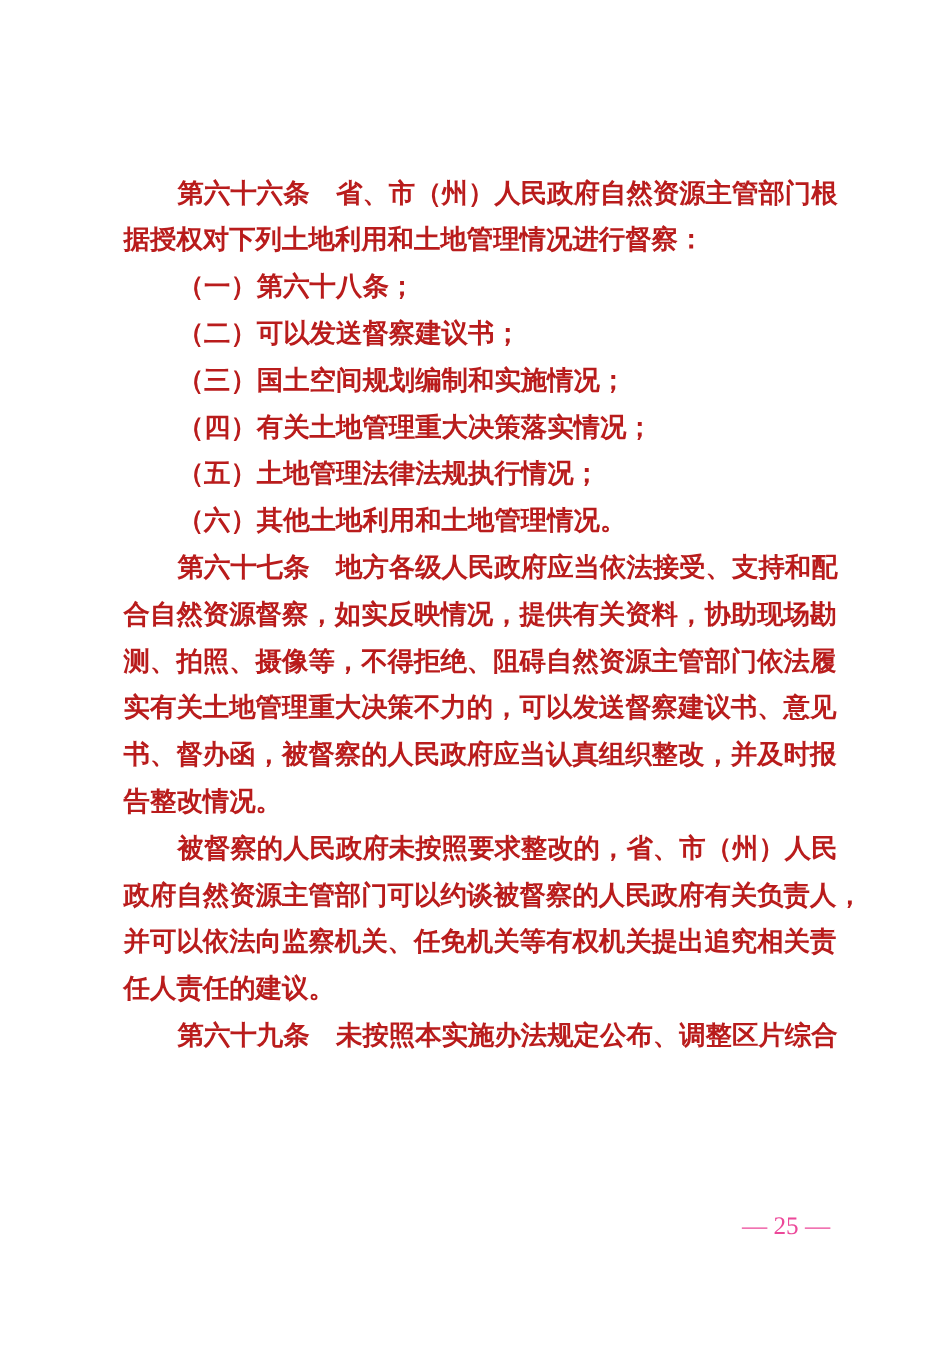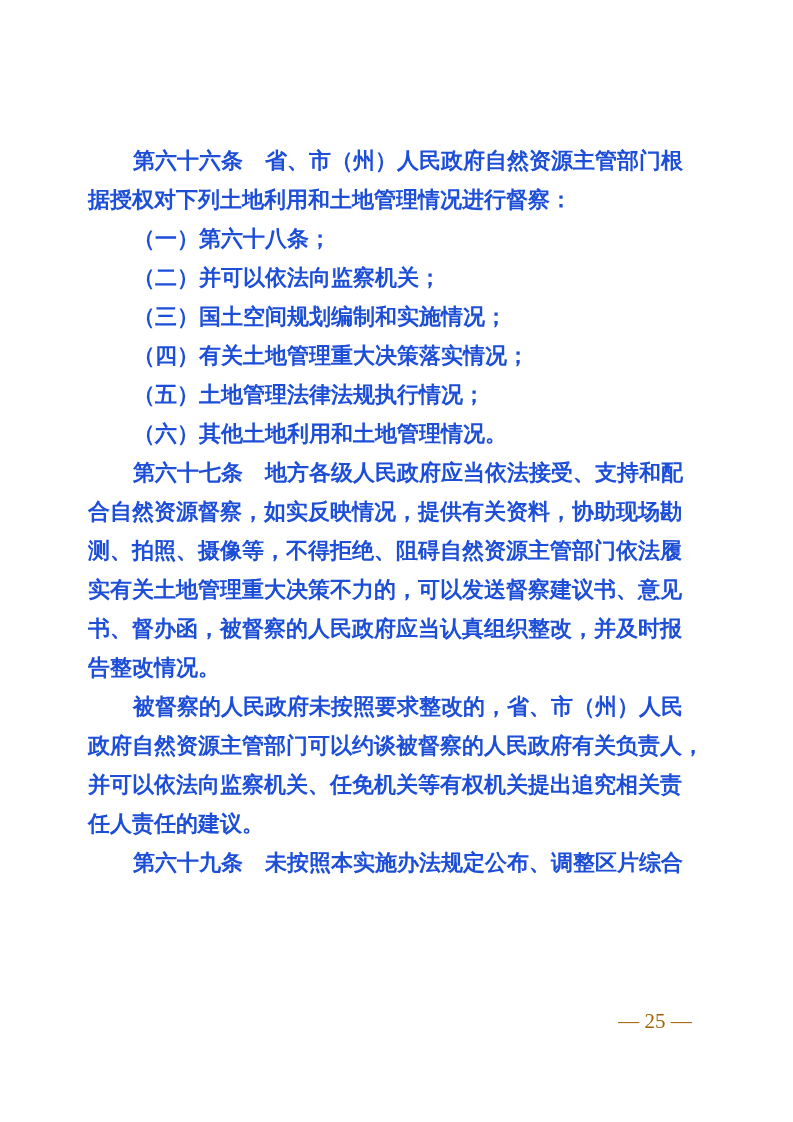--- a/index.html
+++ b/index.html
@@ -10,60 +10,60 @@
   .page {
     position: relative;
     width: 793px;
     height: 1122px;
     background: #ffffff;
     overflow: hidden;
     font-family: "Liberation Sans", sans-serif;
   }
   .text-block {
     position: absolute;
-    left: 88px;
+    left: 103px;
     top: 141px;
     width: 594px;
-    color: #1d4ed8;
+    color: #b91c1c;
     font-family: "Liberation Sans", sans-serif;
     font-weight: 700;
     font-size: 22px;
     line-height: 39px;
   }
   .text-line {
     height: 39px;
     white-space: nowrap;
     text-align: left;
   }
   .text-line.indent {
     text-indent: 45px;
   }
   .page-footer {
     position: absolute;
     left: 589px;
     top: 1008px;
     width: 132px;
     text-align: center;
-    color: #a16207;
+    color: #ec4899;
     font-family: "Liberation Serif", serif;
     font-weight: 400;
     font-size: 21px;
     line-height: 26px;
     white-space: nowrap;
   }
 </style>
 </head>
 <body>
 
 <div class="page">
   <div class="text-block">
       <div class="text-line indent">第六十六条　省、市（州）人民政府自然资源主管部门根</div>
       <div class="text-line">据授权对下列土地利用和土地管理情况进行督察：</div>
       <div class="text-line indent">（一）第六十八条；</div>
-      <div class="text-line indent">（二）并可以依法向监察机关；</div>
+      <div class="text-line indent">（二）可以发送督察建议书；</div>
       <div class="text-line indent">（三）国土空间规划编制和实施情况；</div>
       <div class="text-line indent">（四）有关土地管理重大决策落实情况；</div>
       <div class="text-line indent">（五）土地管理法律法规执行情况；</div>
       <div class="text-line indent">（六）其他土地利用和土地管理情况。</div>
       <div class="text-line indent">第六十七条　地方各级人民政府应当依法接受、支持和配</div>
       <div class="text-line">合自然资源督察，如实反映情况，提供有关资料，协助现场勘</div>
       <div class="text-line">测、拍照、摄像等，不得拒绝、阻碍自然资源主管部门依法履</div>
       <div class="text-line">实有关土地管理重大决策不力的，可以发送督察建议书、意见</div>
       <div class="text-line">书、督办函，被督察的人民政府应当认真组织整改，并及时报</div>
       <div class="text-line">告整改情况。</div>

